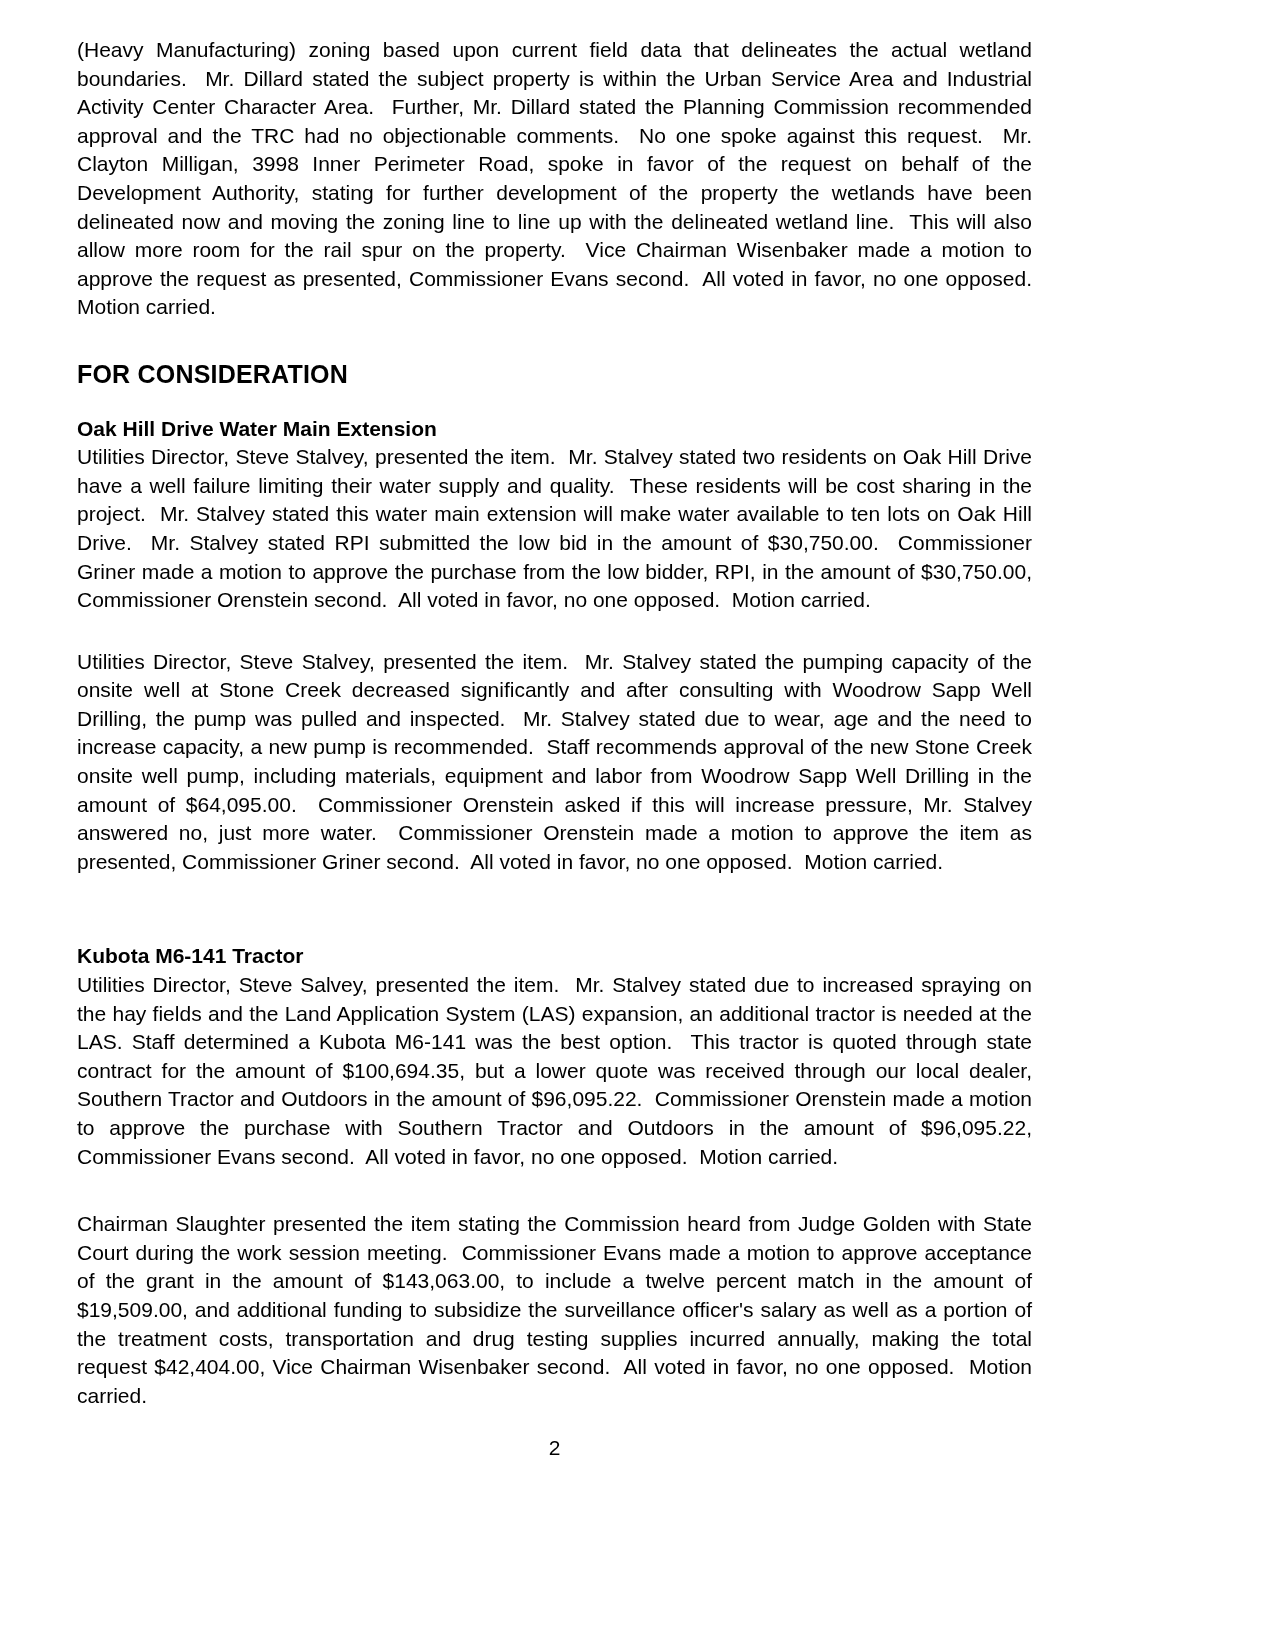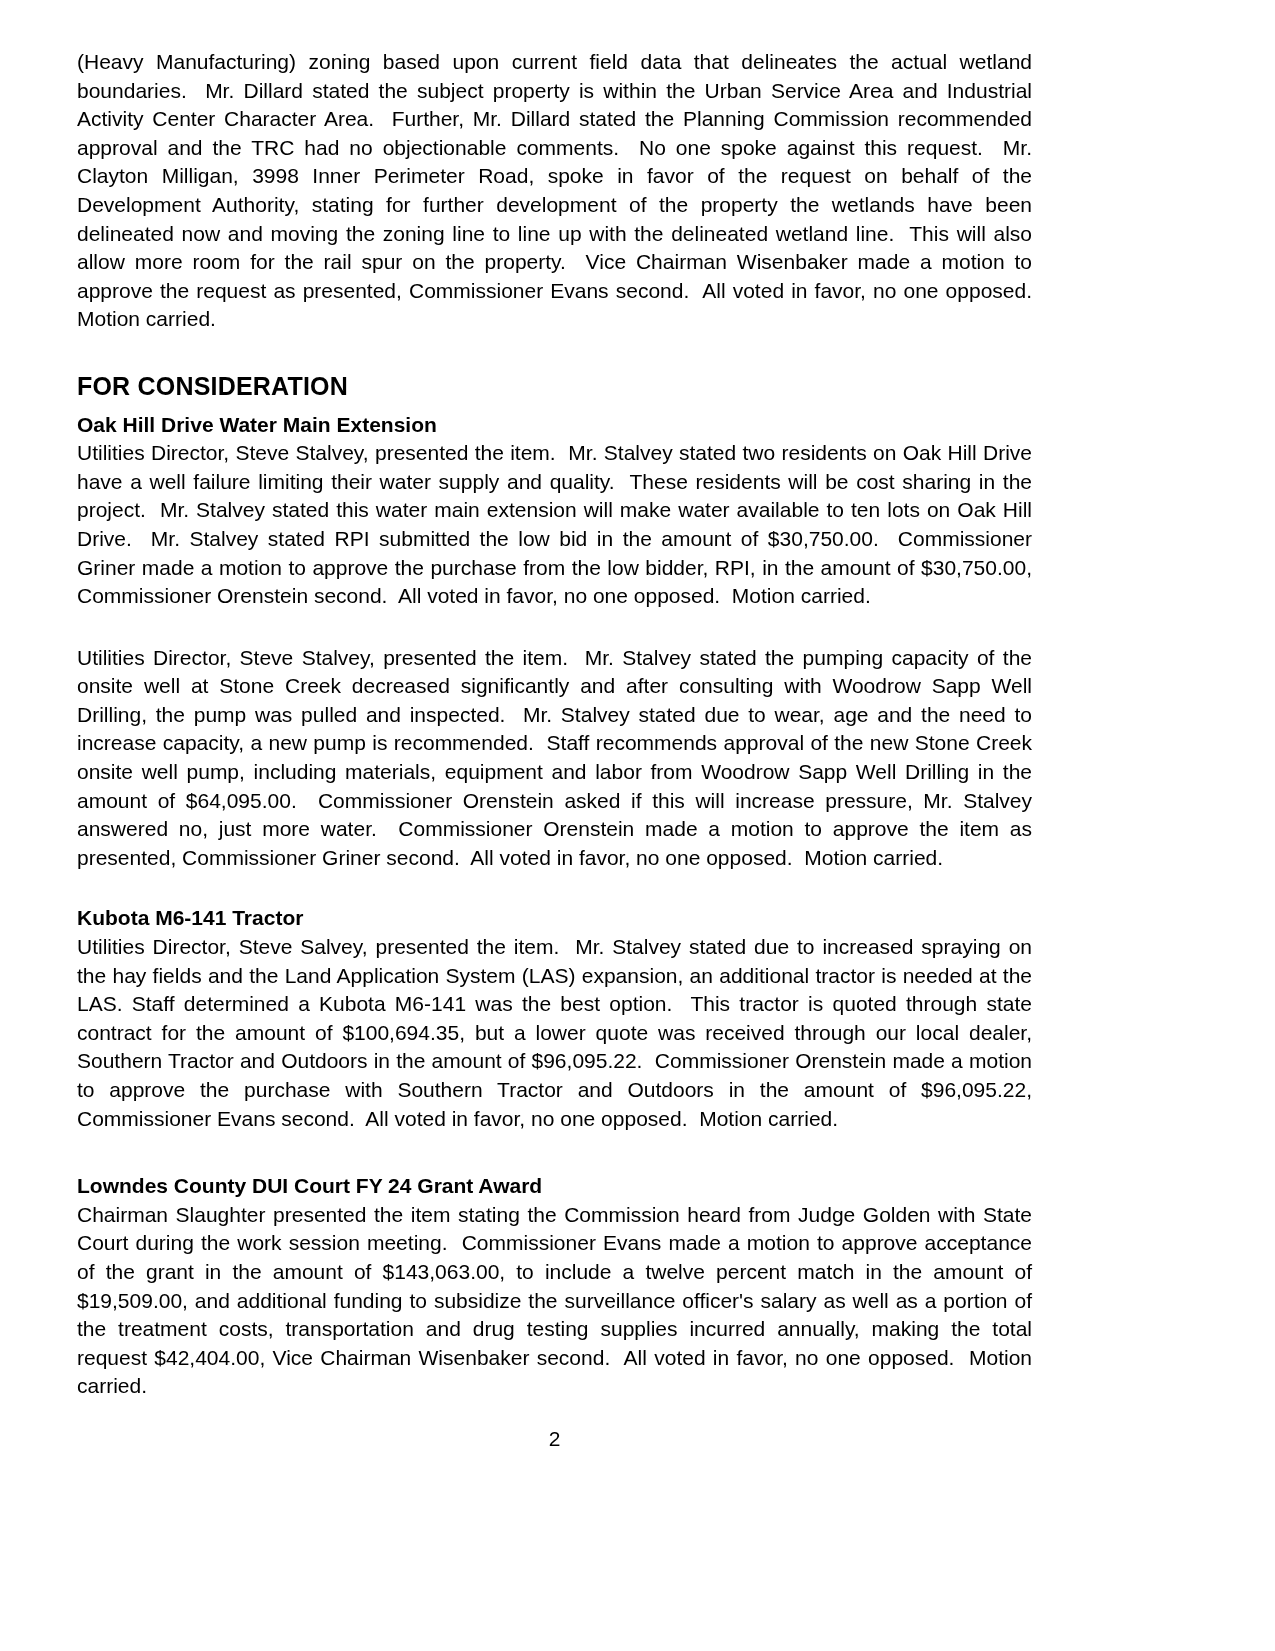--- a/index.html
+++ b/index.html
@@ -10,21 +10,21 @@
   .page {
     position: relative;
     width: 1117px;
     height: 1651px;
     box-sizing: border-box;
     background: #ffffff;
     color: #000000;
     font-family: "Liberation Sans", sans-serif;
     font-size: 21px;
     line-height: 28.6px;
-    padding: 48px 85px 0 77px;
+    padding: 36px 85px 0 77px;
     overflow: hidden;
   }
   .body-text {
     margin: 0;
     text-align: justify;
     white-space: pre-wrap;
   }
   .section-heading {
     margin: 38px 0 0 0;
     font-size: 25px;
@@ -32,23 +32,23 @@
     font-weight: bold;
     letter-spacing: 0.2px;
   }
   .item-heading {
     margin: 0;
     font-size: 21px;
     line-height: 28.6px;
     font-weight: bold;
   }
   section.agenda-item { margin: 0; }
-  section.agenda-item:nth-of-type(1) { margin-top: 10px; }
+  section.agenda-item:nth-of-type(1) { margin-top: 26px; }
   section.agenda-item:nth-of-type(2) { margin-top: 33px; }
-  section.agenda-item:nth-of-type(3) { margin-top: 32px; }
+  section.agenda-item:nth-of-type(3) { margin-top: 66px; }
   section.agenda-item:nth-of-type(4) { margin-top: 39px; }
   .page-number {
     margin-top: 24px;
     text-align: center;
   }
 </style>
 </head>
 <body>
 
 <div class="page">
@@ -65,19 +65,18 @@
   <section class="agenda-item">
     <p class="body-text">Utilities Director, Steve Stalvey, presented the item.  Mr. Stalvey stated the pumping capacity of the onsite well at Stone Creek decreased significantly and after consulting with Woodrow Sapp Well Drilling, the pump was pulled and inspected.  Mr. Stalvey stated due to wear, age and the need to increase capacity, a new pump is recommended.  Staff recommends approval of the new Stone Creek onsite well pump, including materials, equipment and labor from Woodrow Sapp Well Drilling in the amount of $64,095.00.  Commissioner Orenstein asked if this will increase pressure, Mr. Stalvey answered no, just more water.  Commissioner Orenstein made a motion to approve the item as presented, Commissioner Griner second.  All voted in favor, no one opposed.  Motion carried.</p>
   </section>
 
   <section class="agenda-item">
     <h3 class="item-heading">Kubota M6-141 Tractor</h3>
     <p class="body-text">Utilities Director, Steve Salvey, presented the item.  Mr. Stalvey stated due to increased spraying on the hay fields and the Land Application System (LAS) expansion, an additional tractor is needed at the LAS. Staff determined a Kubota M6-141 was the best option.  This tractor is quoted through state contract for the amount of $100,694.35, but a lower quote was received through our local dealer, Southern Tractor and Outdoors in the amount of $96,095.22.  Commissioner Orenstein made a motion to approve the purchase with Southern Tractor and Outdoors in the amount of $96,095.22, Commissioner Evans second.  All voted in favor, no one opposed.  Motion carried.</p>
   </section>
 
   <section class="agenda-item">
-    <h3 class="item-heading">Lowndes County DUI Court FY 24 Grant Award</h3>
     <p class="body-text">Chairman Slaughter presented the item stating the Commission heard from Judge Golden with State Court during the work session meeting.  Commissioner Evans made a motion to approve acceptance of the grant in the amount of $143,063.00, to include a twelve percent match in the amount of $19,509.00, and additional funding to subsidize the surveillance officer's salary as well as a portion of the treatment costs, transportation and drug testing supplies incurred annually, making the total request $42,404.00, Vice Chairman Wisenbaker second.  All voted in favor, no one opposed.  Motion carried.</p>
   </section>
 
   <div class="page-number">2</div>
 
 </div>
 
 </body></html>

